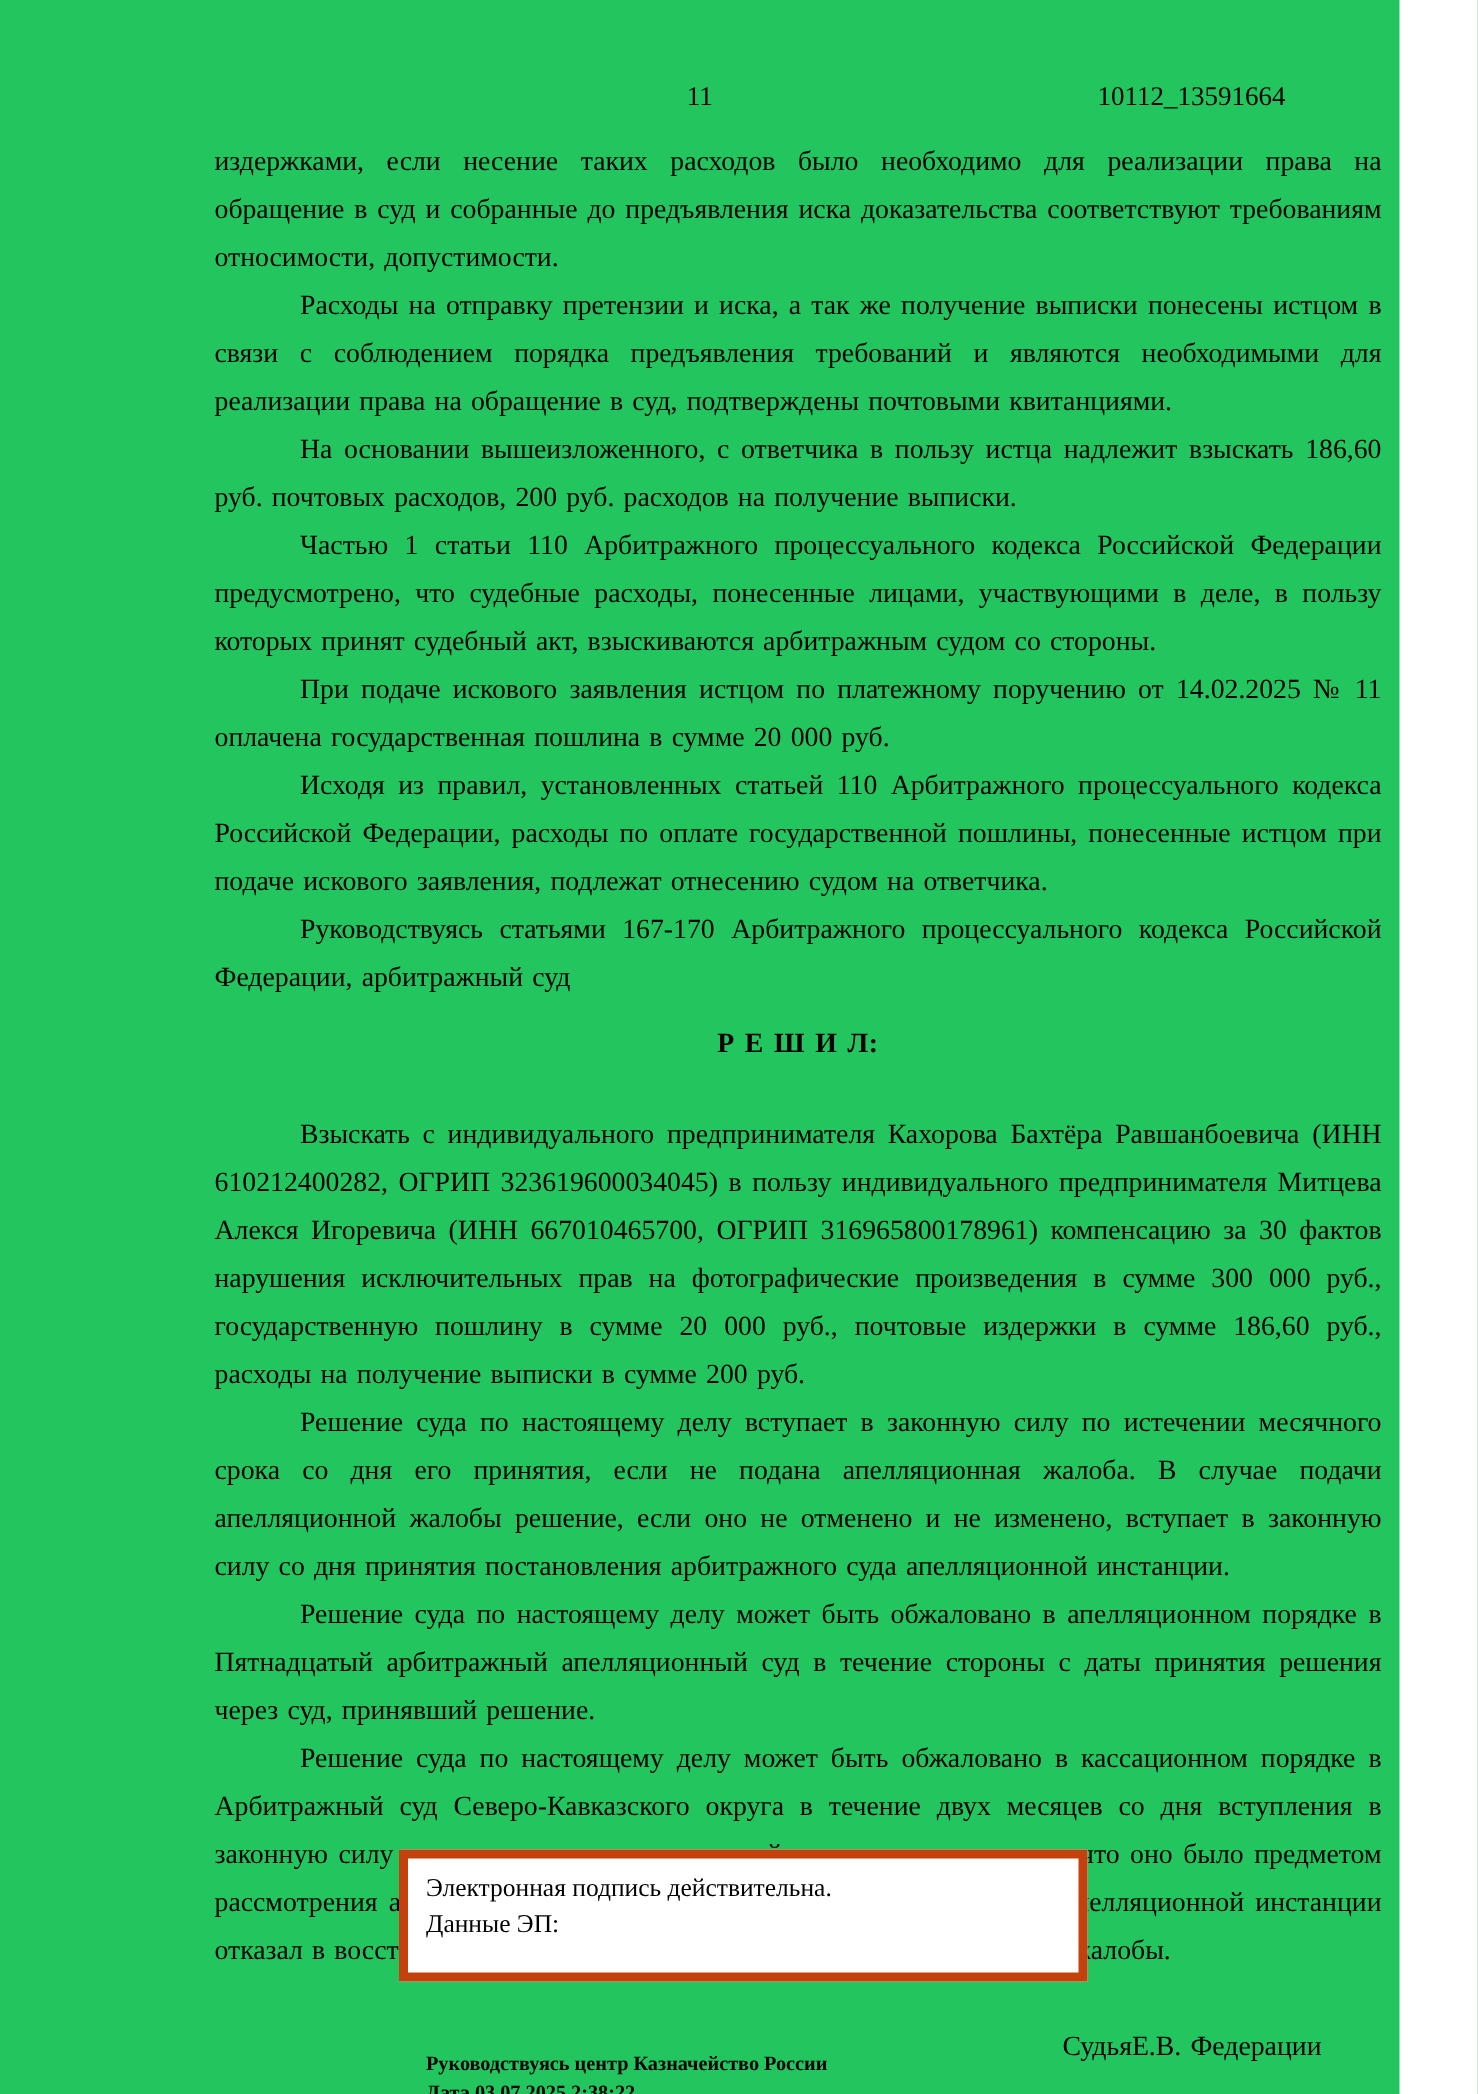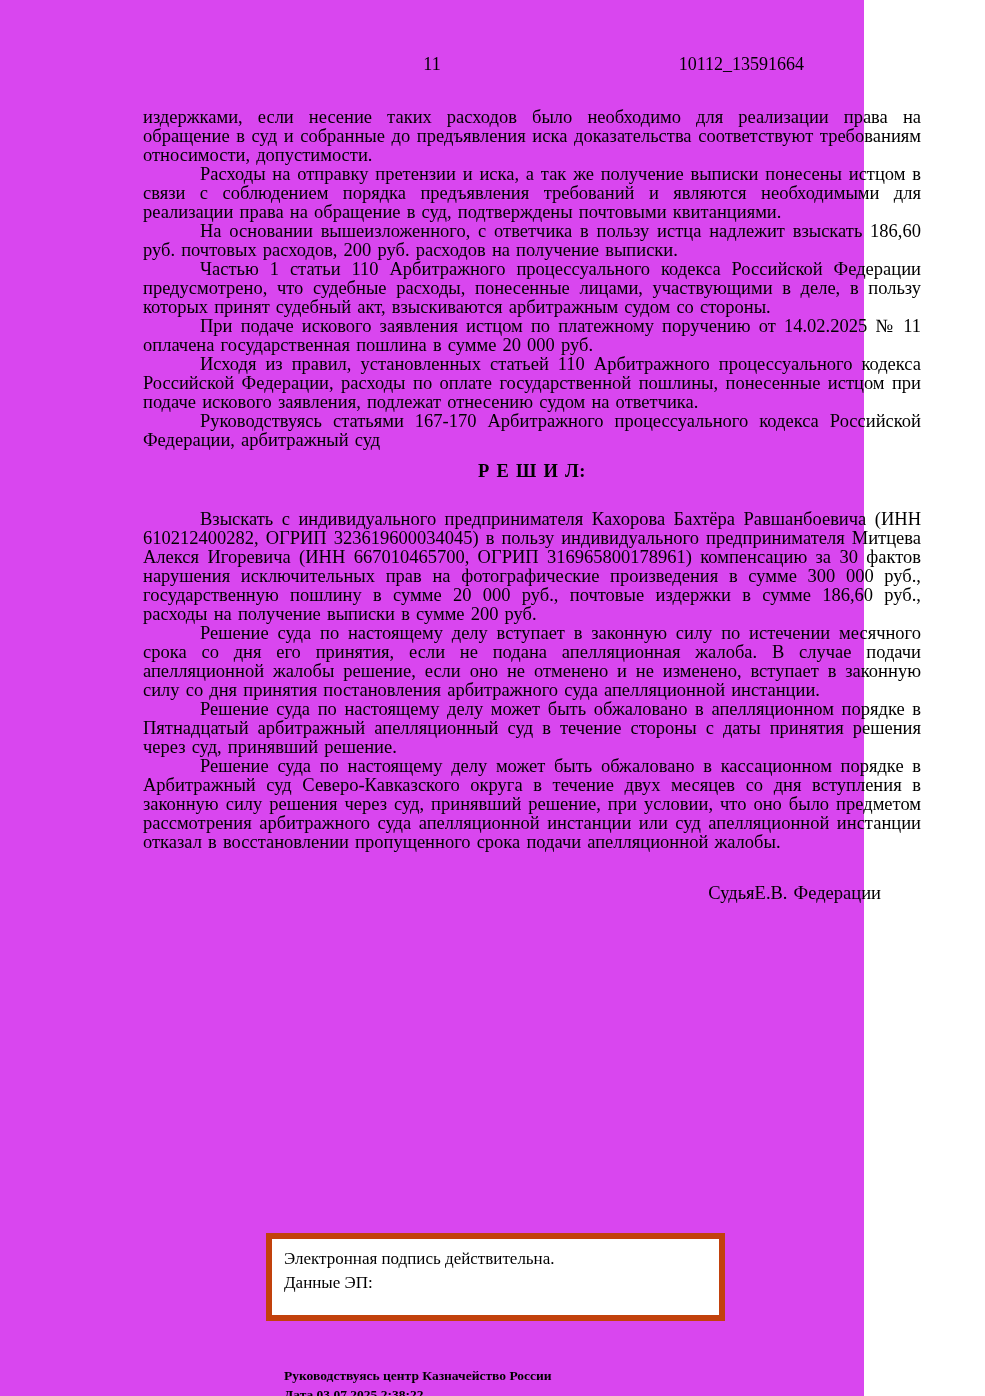--- a/index.html
+++ b/index.html
@@ -6,38 +6,38 @@
   html, body { background: #ffffff; }
   body {
     width: 985px; height: 1396px;
     font-family: "Liberation Serif", "DejaVu Serif", serif;
     color: #000000;
     position: relative;
     overflow: hidden;
   }
   .page {
     position: relative;
-    width: 864px; height: 1396px;
-    background: #d946ef;
+    width: 933px; height: 1396px;
+    background: #22c55e;
   }
   
   .page-header {
     position: absolute; top: 54px; left: 0; right: 0; height: 22px;
     font-size: 18px;
   }
   .page-number {
     position: absolute; left: 0; right: 0; text-align: center;
   }
   .doc-code {
-    position: absolute; right: 60px; top: 0;
+    position: absolute; right: 76px; top: 0;
   }
   
   .text-body {
-    position: absolute; left: 143px; top: 108px; width: 778px;
-    font-size: 18.5px; line-height: 19px;
+    position: absolute; left: 143px; top: 92px; width: 778px;
+    font-size: 18.5px; line-height: 32px;
     text-align: justify;
     word-spacing: 1.5px;
   }
   p.par { margin: 0; text-indent: 57px; }
   p.par.continuation { text-indent: 0; }
   .resolution-heading {
     font-size: 18.5px; font-weight: 700;
     text-align: center; text-indent: 0;
     margin: 12px 0 29px 0;
     letter-spacing: 0.5px;

